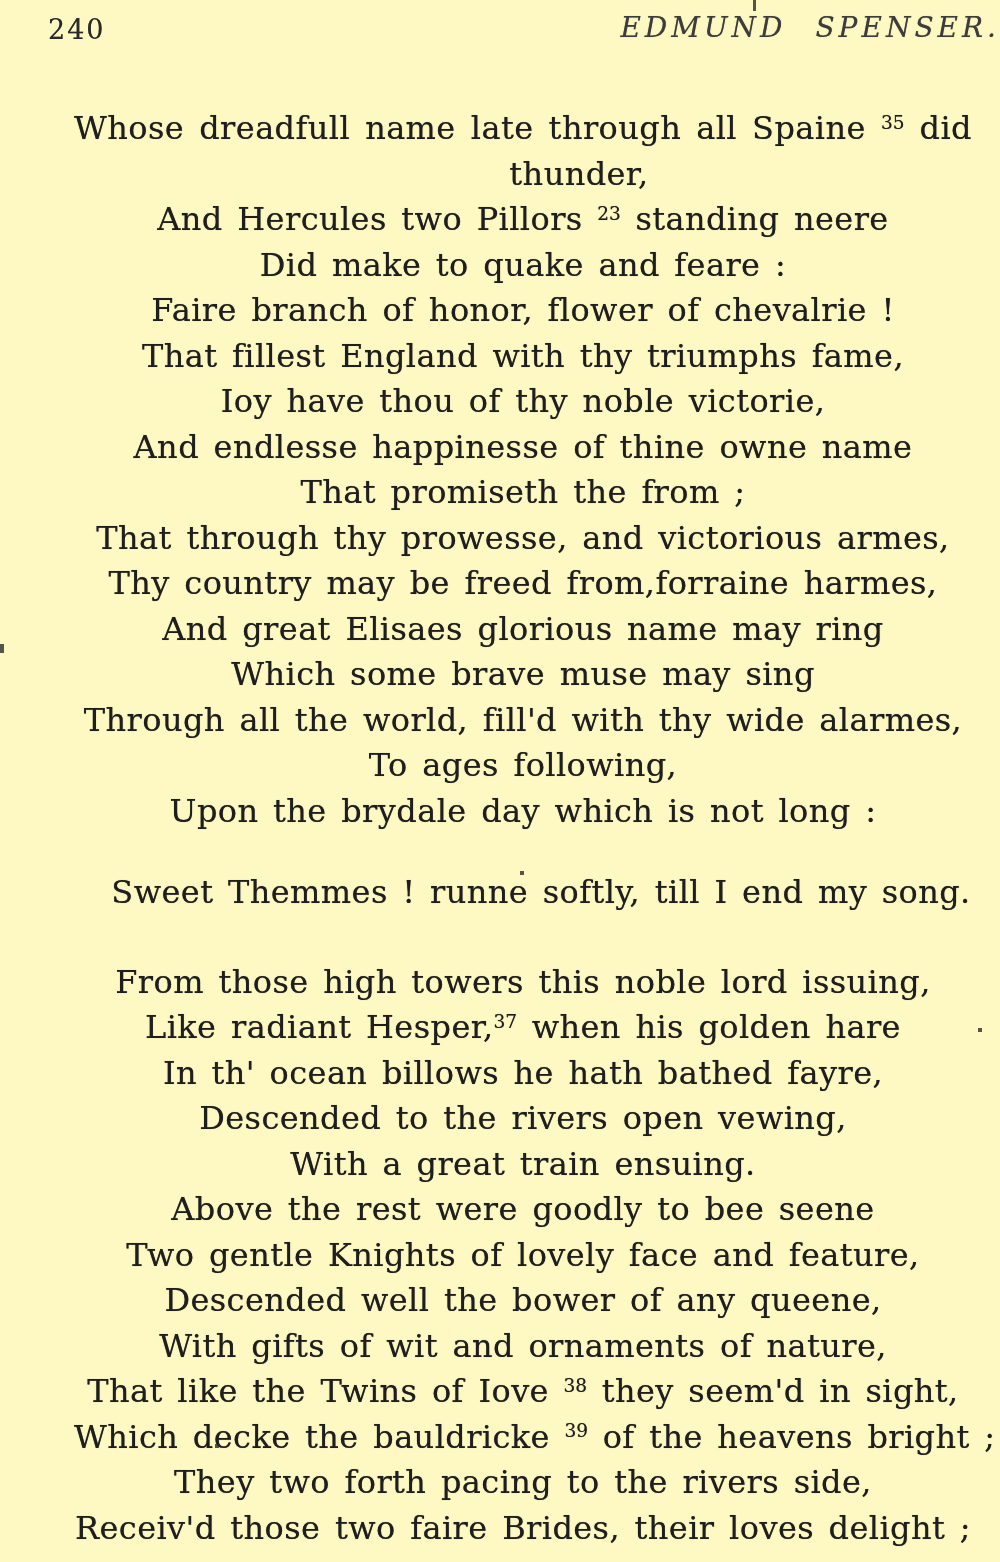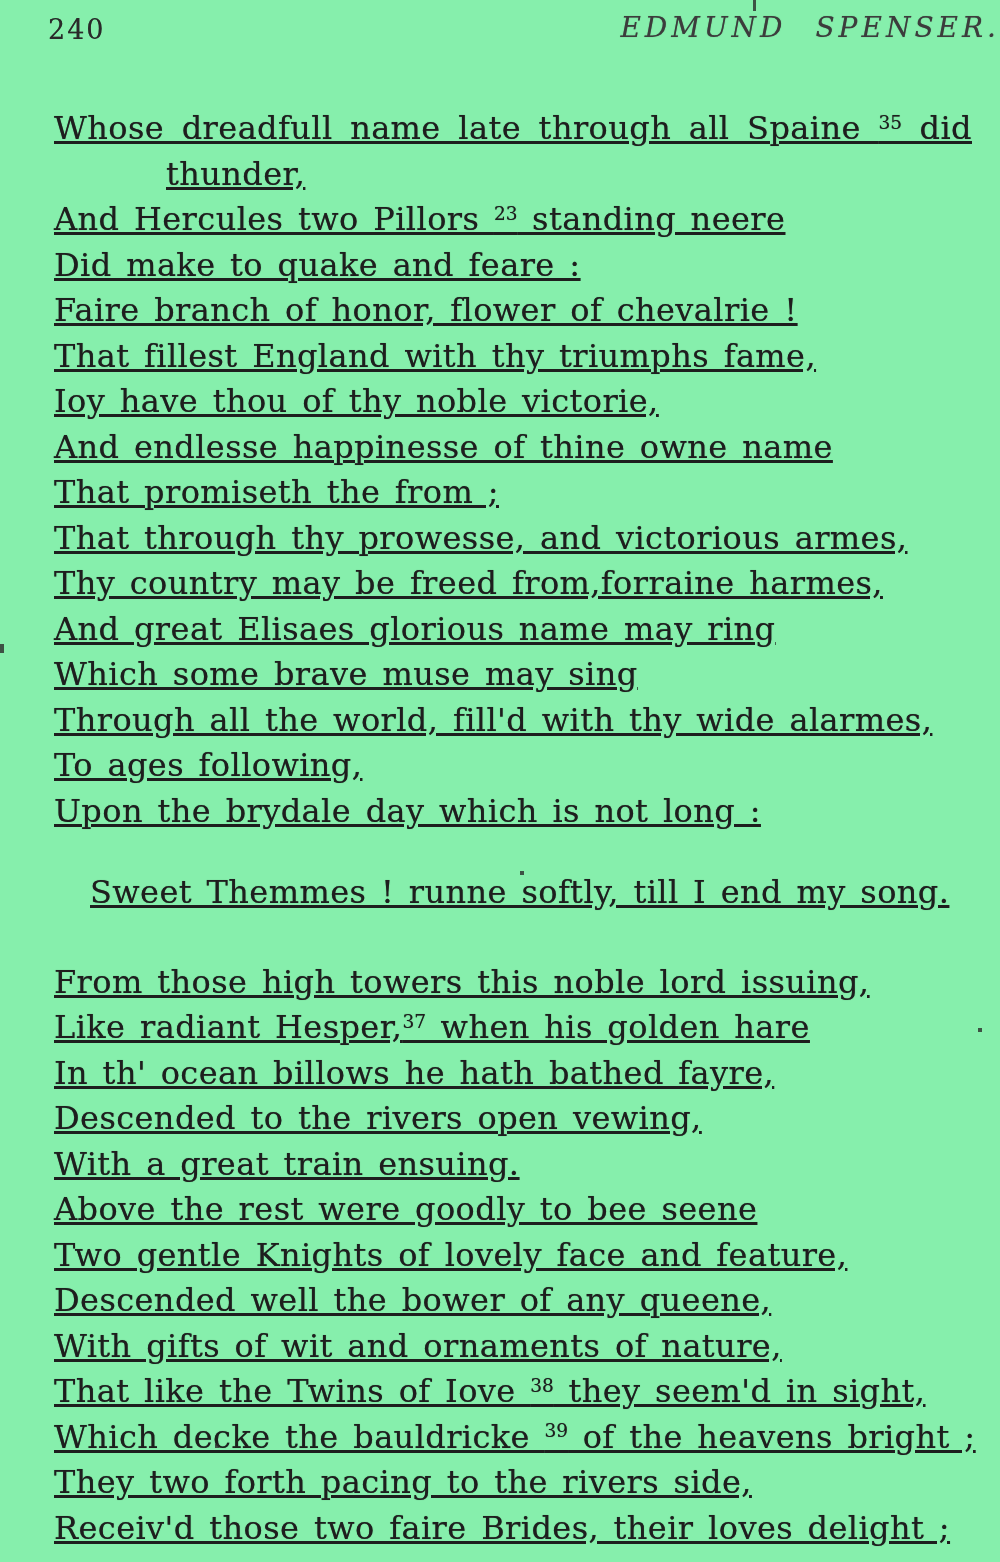--- a/index.html
+++ b/index.html
@@ -4,25 +4,24 @@
 <style>
   html, body {
     margin: 0;
     padding: 0;
     background: #ffffff;
   }
   .page {
     position: relative;
     width: 1000px;
     height: 1562px;
-    background: #86efac;
+    background: #fef9c3;
     overflow: hidden;
     font-family: "DejaVu Serif", "Liberation Serif", serif;
     color: #1e1e1e;
-    text-decoration: underline;
   }
   .header {
     position: relative;
     padding-top: 14px;
     height: 40px;
   }
   .page-number {
     position: absolute;
     left: 48px;
     top: 14px;
@@ -39,33 +38,34 @@
     text-align: right;
     font-size: 28px;
     font-style: italic;
     letter-spacing: 4px;
     word-spacing: 16px;
     color: #3c3c3c;
     text-shadow: 0 0 0.8px rgba(40,40,40,0.5);
   }
   .poem {
     margin-top: 52px;
-    padding-left: 54px;
+    padding-left: 74px;
     padding-right: 28px;
     font-size: 32px;
     line-height: 45.5px;
     letter-spacing: 0.4px;
     word-spacing: 4px;
     text-shadow: 0 0 0.7px rgba(15,15,15,0.6);
   }
   .stanza + .stanza {
     margin-top: 44px;
   }
   .line {
     white-space: nowrap;
+    text-align: center;
   }
   .line.justify {
     white-space: normal;
     text-align: justify;
     text-align-last: justify;
   }
   sup {
     font-size: 0.58em;
     letter-spacing: 0;
     line-height: 0;

